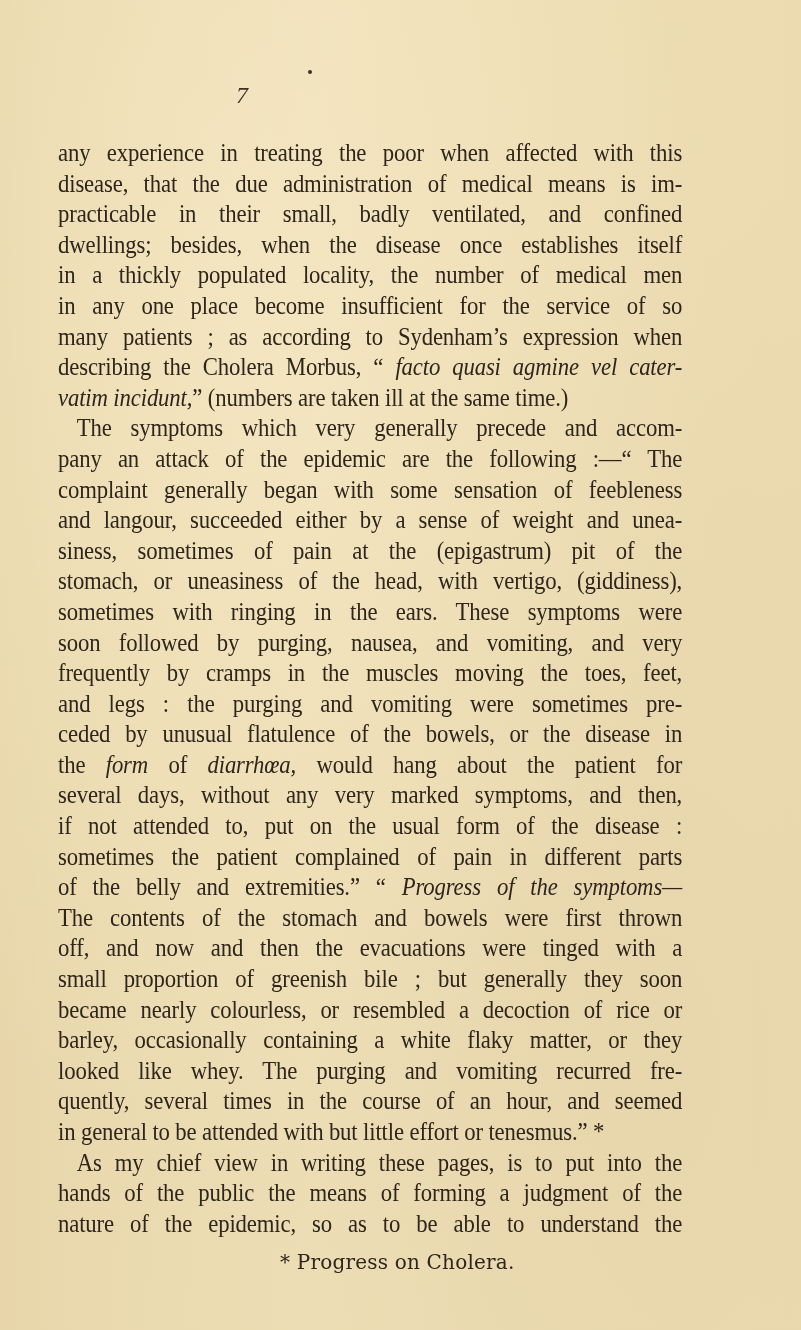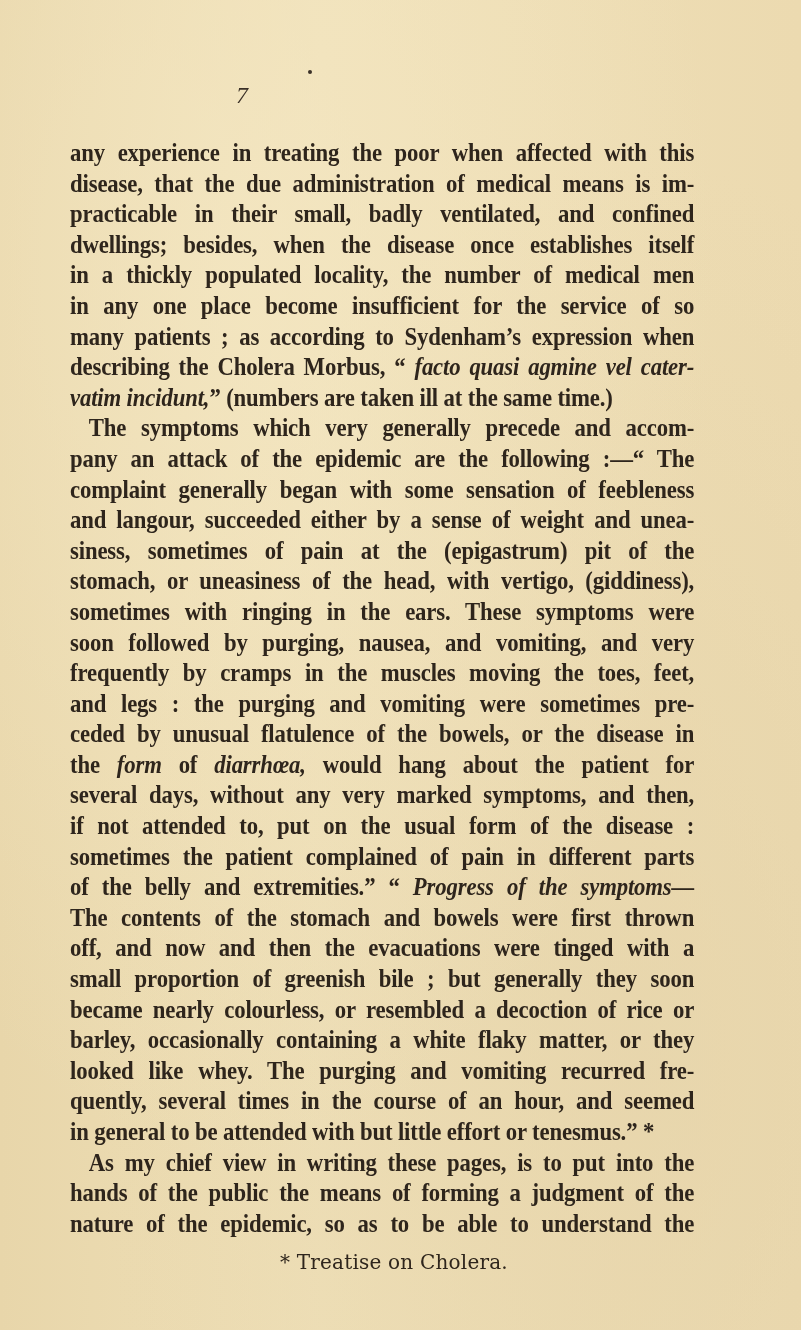--- a/index.html
+++ b/index.html
@@ -32,23 +32,22 @@
       top: 70px;
       left: 308px;
       width: 4px;
       height: 4px;
       border-radius: 50%;
       background: #3a3027;
     }
     .text-block {
       position: absolute;
       top: 138px;
-      left: 70px;
+      left: 58px;
       width: 624px;
-      font-weight: bold;
     }
     .line {
       height: 30.6px;
       line-height: 30.6px;
       font-size: 24.2px;
       white-space: nowrap;
       text-align: justify;
       text-align-last: justify;
       letter-spacing: -0.15px;
       transform: scaleX(0.94);
@@ -115,14 +114,14 @@
     <div class="line"><span>looked like whey. The purging and vomiting recurred fre-</span></div>
     <div class="line"><span>quently, several times in the course of an hour, and seemed</span></div>
     <div class="line last"><span>in general to be attended with but little effort or tenesmus.” *</span></div>
     <div class="line indent"><span>As my chief view in writing these pages, is to put into the</span></div>
     <div class="line"><span>hands of the public the means of forming a judgment of the</span></div>
     <div class="line"><span>nature of the epidemic, so as to be able to understand the</span></div>
   </div>
 
 <div class="footnote">
   <span>*</span>
-  <span>Treatise on Cholera.</span>
+  <span>Progress on Cholera.</span>
 </div>
 
 </body></html>

